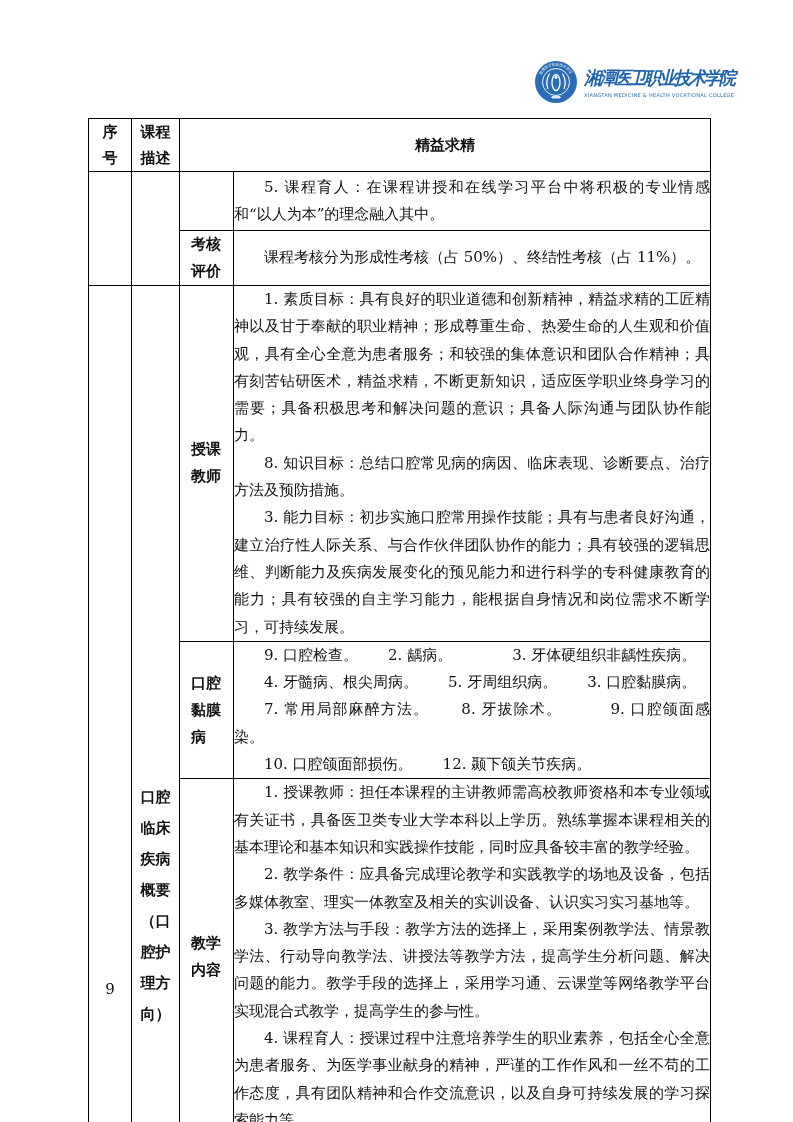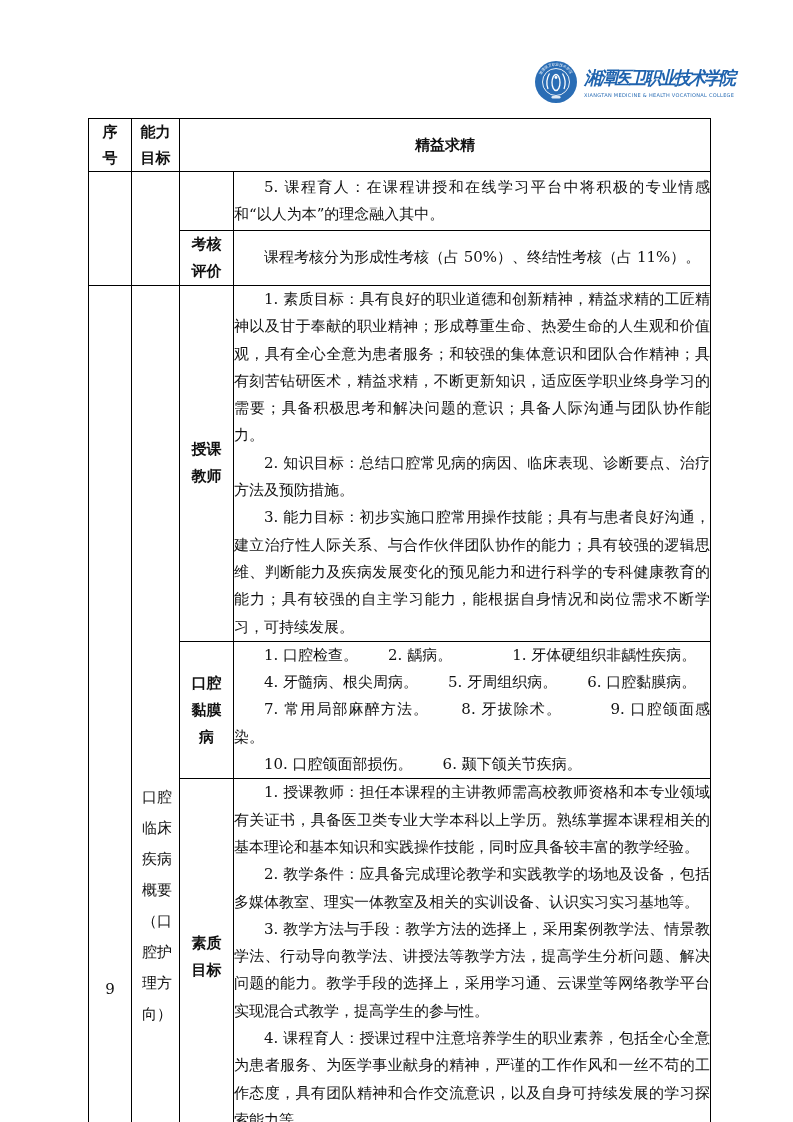--- a/index.html
+++ b/index.html
@@ -40,43 +40,43 @@
     vertical-align:middle;
     overflow:hidden;
   }
   .hdr{
     text-align:center;font-weight:bold;
     font-family:"DejaVu Sans","Liberation Sans",sans-serif;
     line-height:26px;
   }
   .hdr-wrap{word-break:break-all;padding:0 7px;}
   .label-cell{
-    text-align:center;font-weight:bold;
+    text-align:left;font-weight:bold;
     font-family:"DejaVu Sans","Liberation Sans",sans-serif;
     line-height:27px;
   }
   .label-wrap{word-break:break-all;padding:0 11px;}
   .desc-cell{padding:1px 9px;}
   .desc-cell p{
     margin:0;
     line-height:27.3px;
     text-indent:2em;
     text-align:justify;
   }
   .no-cell{vertical-align:top;text-align:center;}
   .no-inner{margin-top:558px;line-height:27px;}
   .name-cell{vertical-align:top;text-align:center;}
   .name-inner{
     margin-top:392px;
-    font-weight:normal;
+    font-weight:bold;
     font-family:"DejaVu Sans","Liberation Sans",sans-serif;
     line-height:31px;
     word-break:break-all;
     padding:0 7px;
-    text-align:right;
+    text-align:center;
   }
 </style>
 </head>
 <body>
 
 <div class="logo-group">
   <svg class="badge" viewBox="-21 -21 42 42" xmlns="http://www.w3.org/2000/svg">
     <circle cx="0" cy="0" r="21" fill="#2a6db5"></circle>
     <circle cx="0" cy="0" r="13.5" fill="none" stroke="#ffffff" stroke-width="0.9"></circle>
     <defs>
@@ -104,21 +104,21 @@
       <col style="width:54px">
       <col style="width:477px">
   </colgroup>
 
   <tbody>
       <tr style="height:46px">
     <td class="hdr">
       <div class="hdr-wrap">序号</div>
     </td>
     <td class="hdr">
-      <div class="hdr-wrap">能力目标</div>
+      <div class="hdr-wrap">课程描述</div>
     </td>
     <td class="hdr" colspan="2">
       <div>精益求精</div>
     </td>
   </tr>
 
   <tr style="height:59px">
     <td rowspan="2"></td>
     <td rowspan="2"></td>
     <td class="label-cell"></td>
@@ -141,40 +141,40 @@
       <div class="no-inner">9</div>
     </td>
     <td rowspan="3" class="name-cell">
       <div class="name-inner">口腔临床疾病概要（口腔护理方向）</div>
     </td>
     <td class="label-cell">
       <div class="label-wrap">授课教师</div>
     </td>
     <td class="desc-cell">
       <p>1. 素质目标：具有良好的职业道德和创新精神，精益求精的工匠精神以及甘于奉献的职业精神；形成尊重生命、热爱生命的人生观和价值观，具有全心全意为患者服务；和较强的集体意识和团队合作精神；具有刻苦钻研医术，精益求精，不断更新知识，适应医学职业终身学习的需要；具备积极思考和解决问题的意识；具备人际沟通与团队协作能力。</p>
-      <p>2. 知识目标：总结口腔常见病的病因、临床表现、诊断要点、治疗方法及预防措施。</p>
+      <p>8. 知识目标：总结口腔常见病的病因、临床表现、诊断要点、治疗方法及预防措施。</p>
       <p>3. 能力目标：初步实施口腔常用操作技能；具有与患者良好沟通，建立治疗性人际关系、与合作伙伴团队协作的能力；具有较强的逻辑思维、判断能力及疾病发展变化的预见能力和进行科学的专科健康教育的能力；具有较强的自主学习能力，能根据自身情况和岗位需求不断学习，可持续发展。</p>
     </td>
   </tr>
 
   <tr style="height:109px">
     <td class="label-cell">
       <div class="label-wrap">口腔黏膜病</div>
     </td>
     <td class="desc-cell">
-      <p>1. 口腔检查。　　2. 龋病。　　　　1. 牙体硬组织非龋性疾病。</p>
-      <p>4. 牙髓病、根尖周病。　　5. 牙周组织病。　　6. 口腔黏膜病。</p>
+      <p>9. 口腔检查。　　2. 龋病。　　　　3. 牙体硬组织非龋性疾病。</p>
+      <p>4. 牙髓病、根尖周病。　　5. 牙周组织病。　　3. 口腔黏膜病。</p>
       <p>7. 常用局部麻醉方法。　　8. 牙拔除术。　　　9. 口腔颌面感染。</p>
-      <p>10. 口腔颌面部损伤。　　6. 颞下颌关节疾病。</p>
+      <p>10. 口腔颌面部损伤。　　12. 颞下颌关节疾病。</p>
     </td>
   </tr>
 
   <tr style="height:328px">
     <td class="label-cell">
-      <div class="label-wrap">素质目标</div>
+      <div class="label-wrap">教学内容</div>
     </td>
     <td class="desc-cell">
       <p>1. 授课教师：担任本课程的主讲教师需高校教师资格和本专业领域有关证书，具备医卫类专业大学本科以上学历。熟练掌握本课程相关的基本理论和基本知识和实践操作技能，同时应具备较丰富的教学经验。</p>
       <p>2. 教学条件：应具备完成理论教学和实践教学的场地及设备，包括多媒体教室、理实一体教室及相关的实训设备、认识实习实习基地等。</p>
       <p>3. 教学方法与手段：教学方法的选择上，采用案例教学法、情景教学法、行动导向教学法、讲授法等教学方法，提高学生分析问题、解决问题的能力。教学手段的选择上，采用学习通、云课堂等网络教学平台实现混合式教学，提高学生的参与性。</p>
       <p>4. 课程育人：授课过程中注意培养学生的职业素养，包括全心全意为患者服务、为医学事业献身的精神，严谨的工作作风和一丝不苟的工作态度，具有团队精神和合作交流意识，以及自身可持续发展的学习探索能力等。</p>
     </td>
   </tr>
 </tbody>
   </table>

